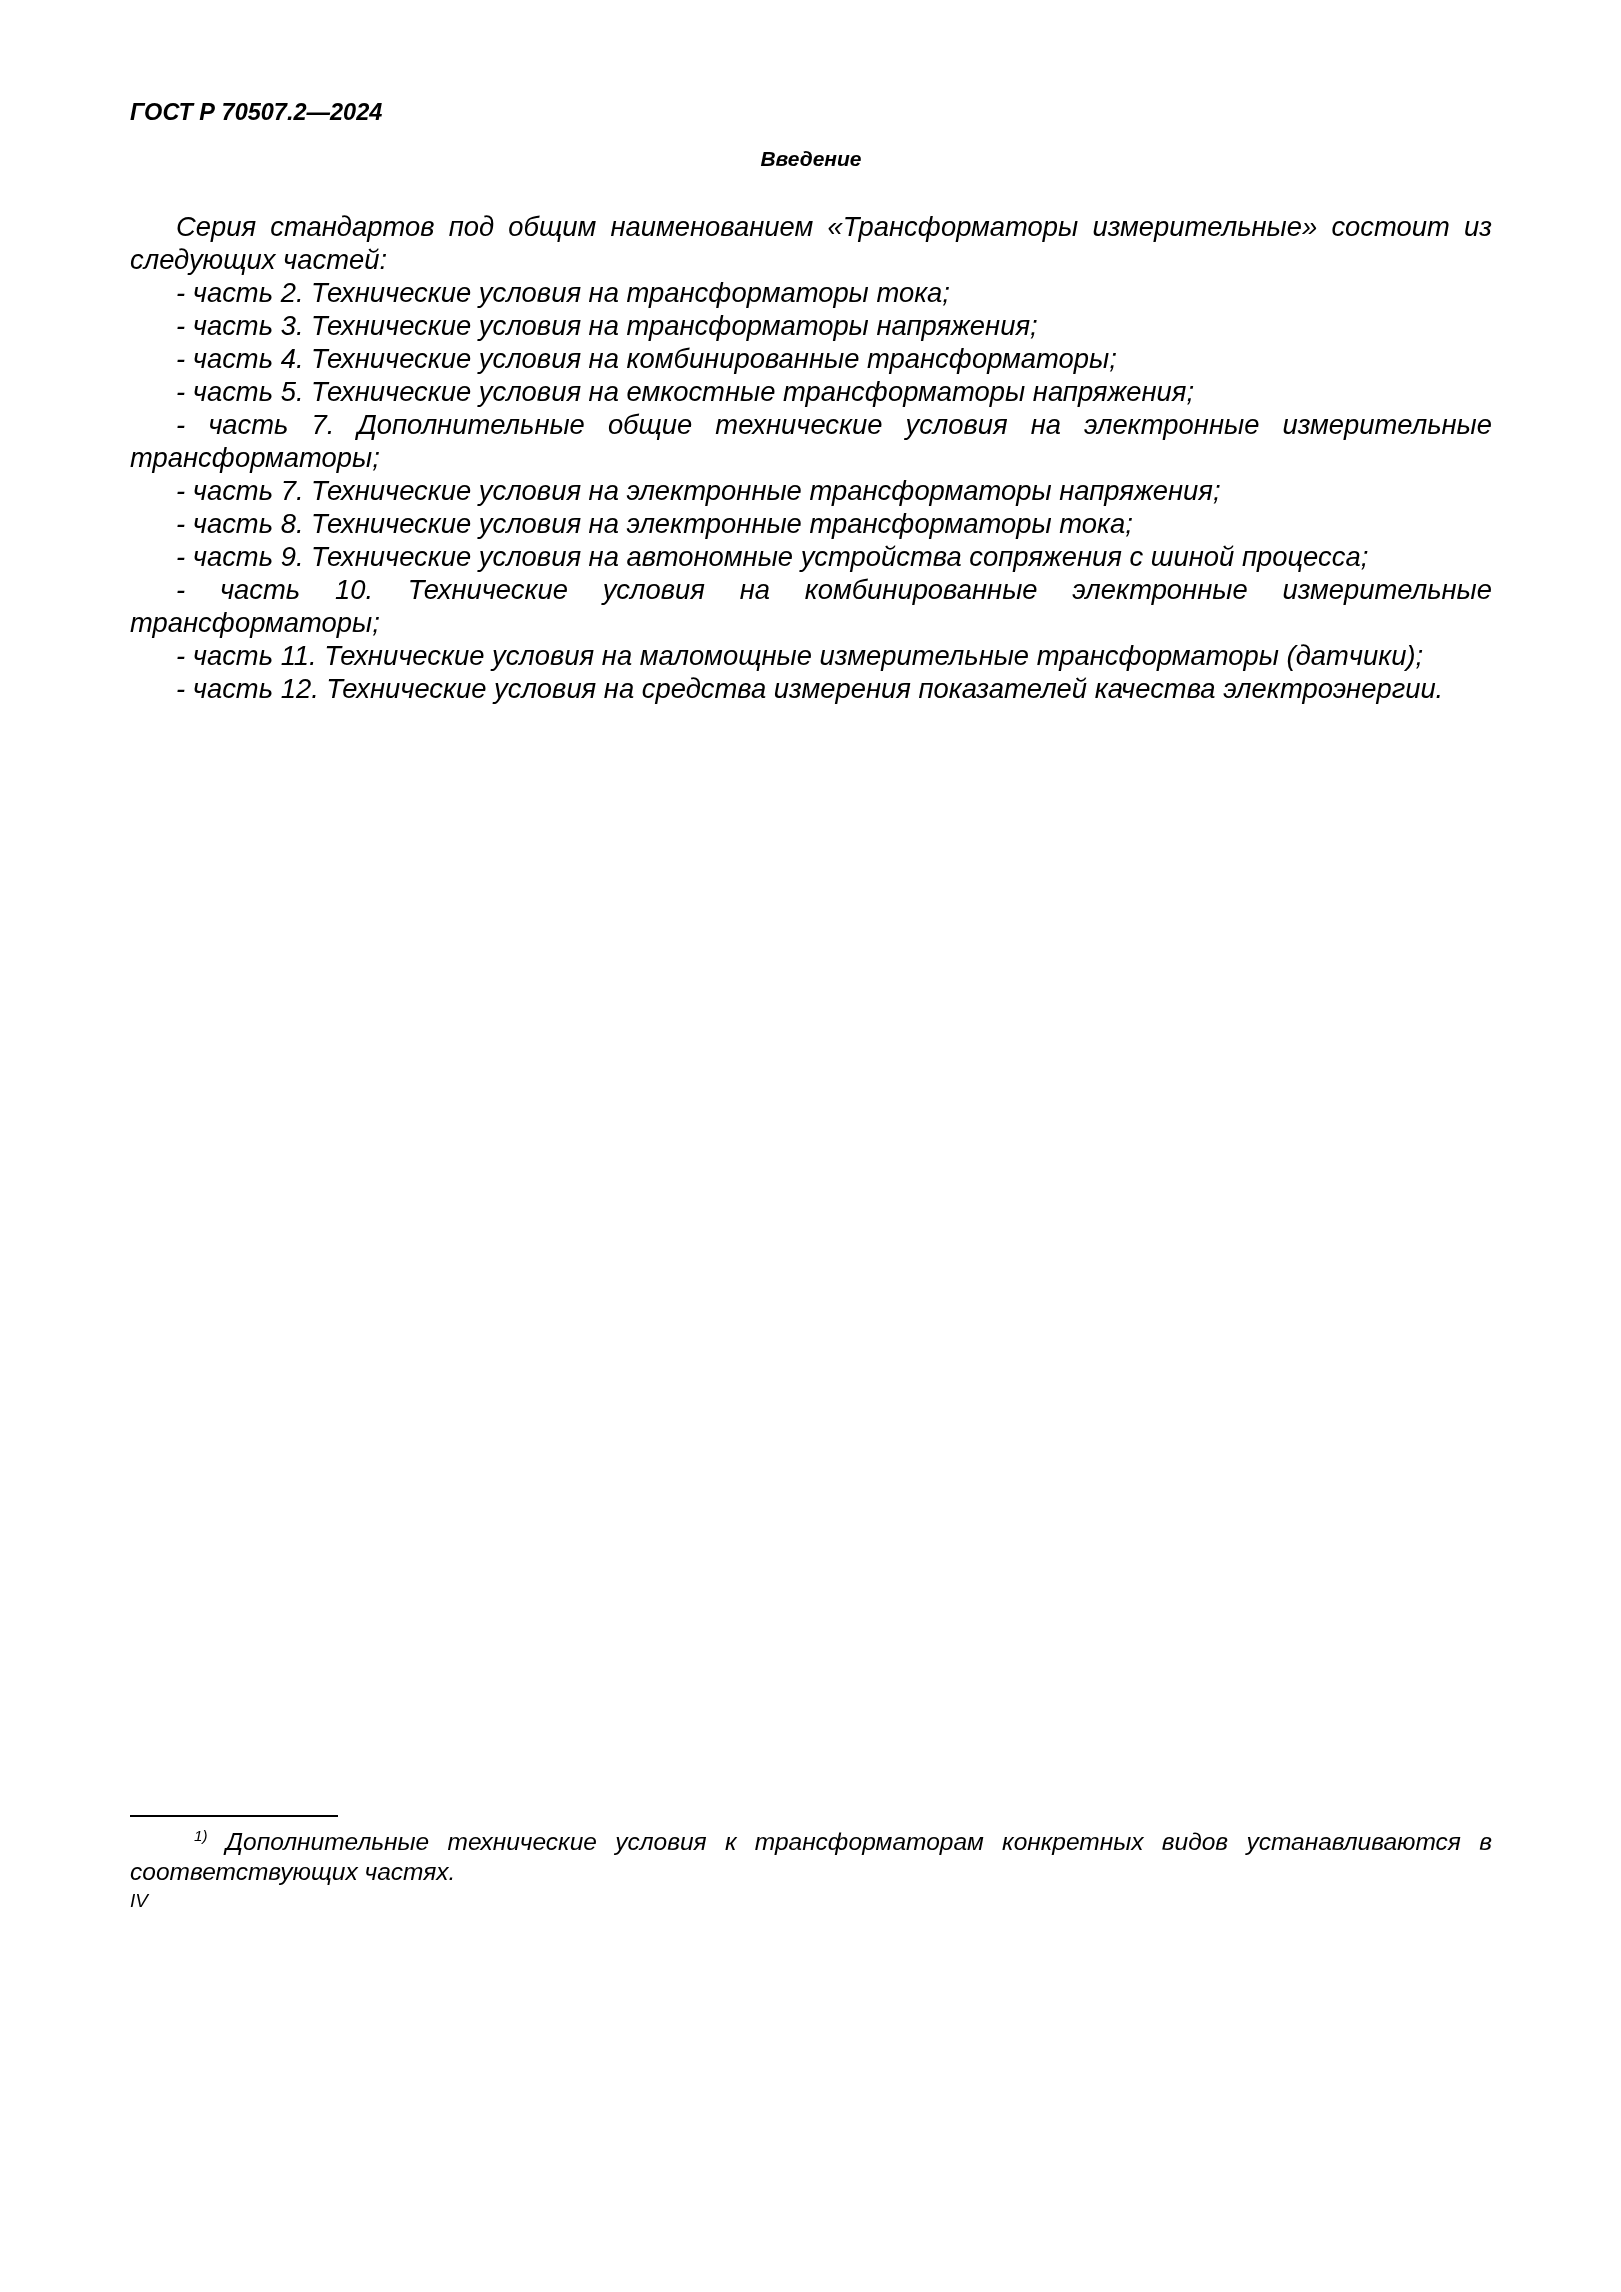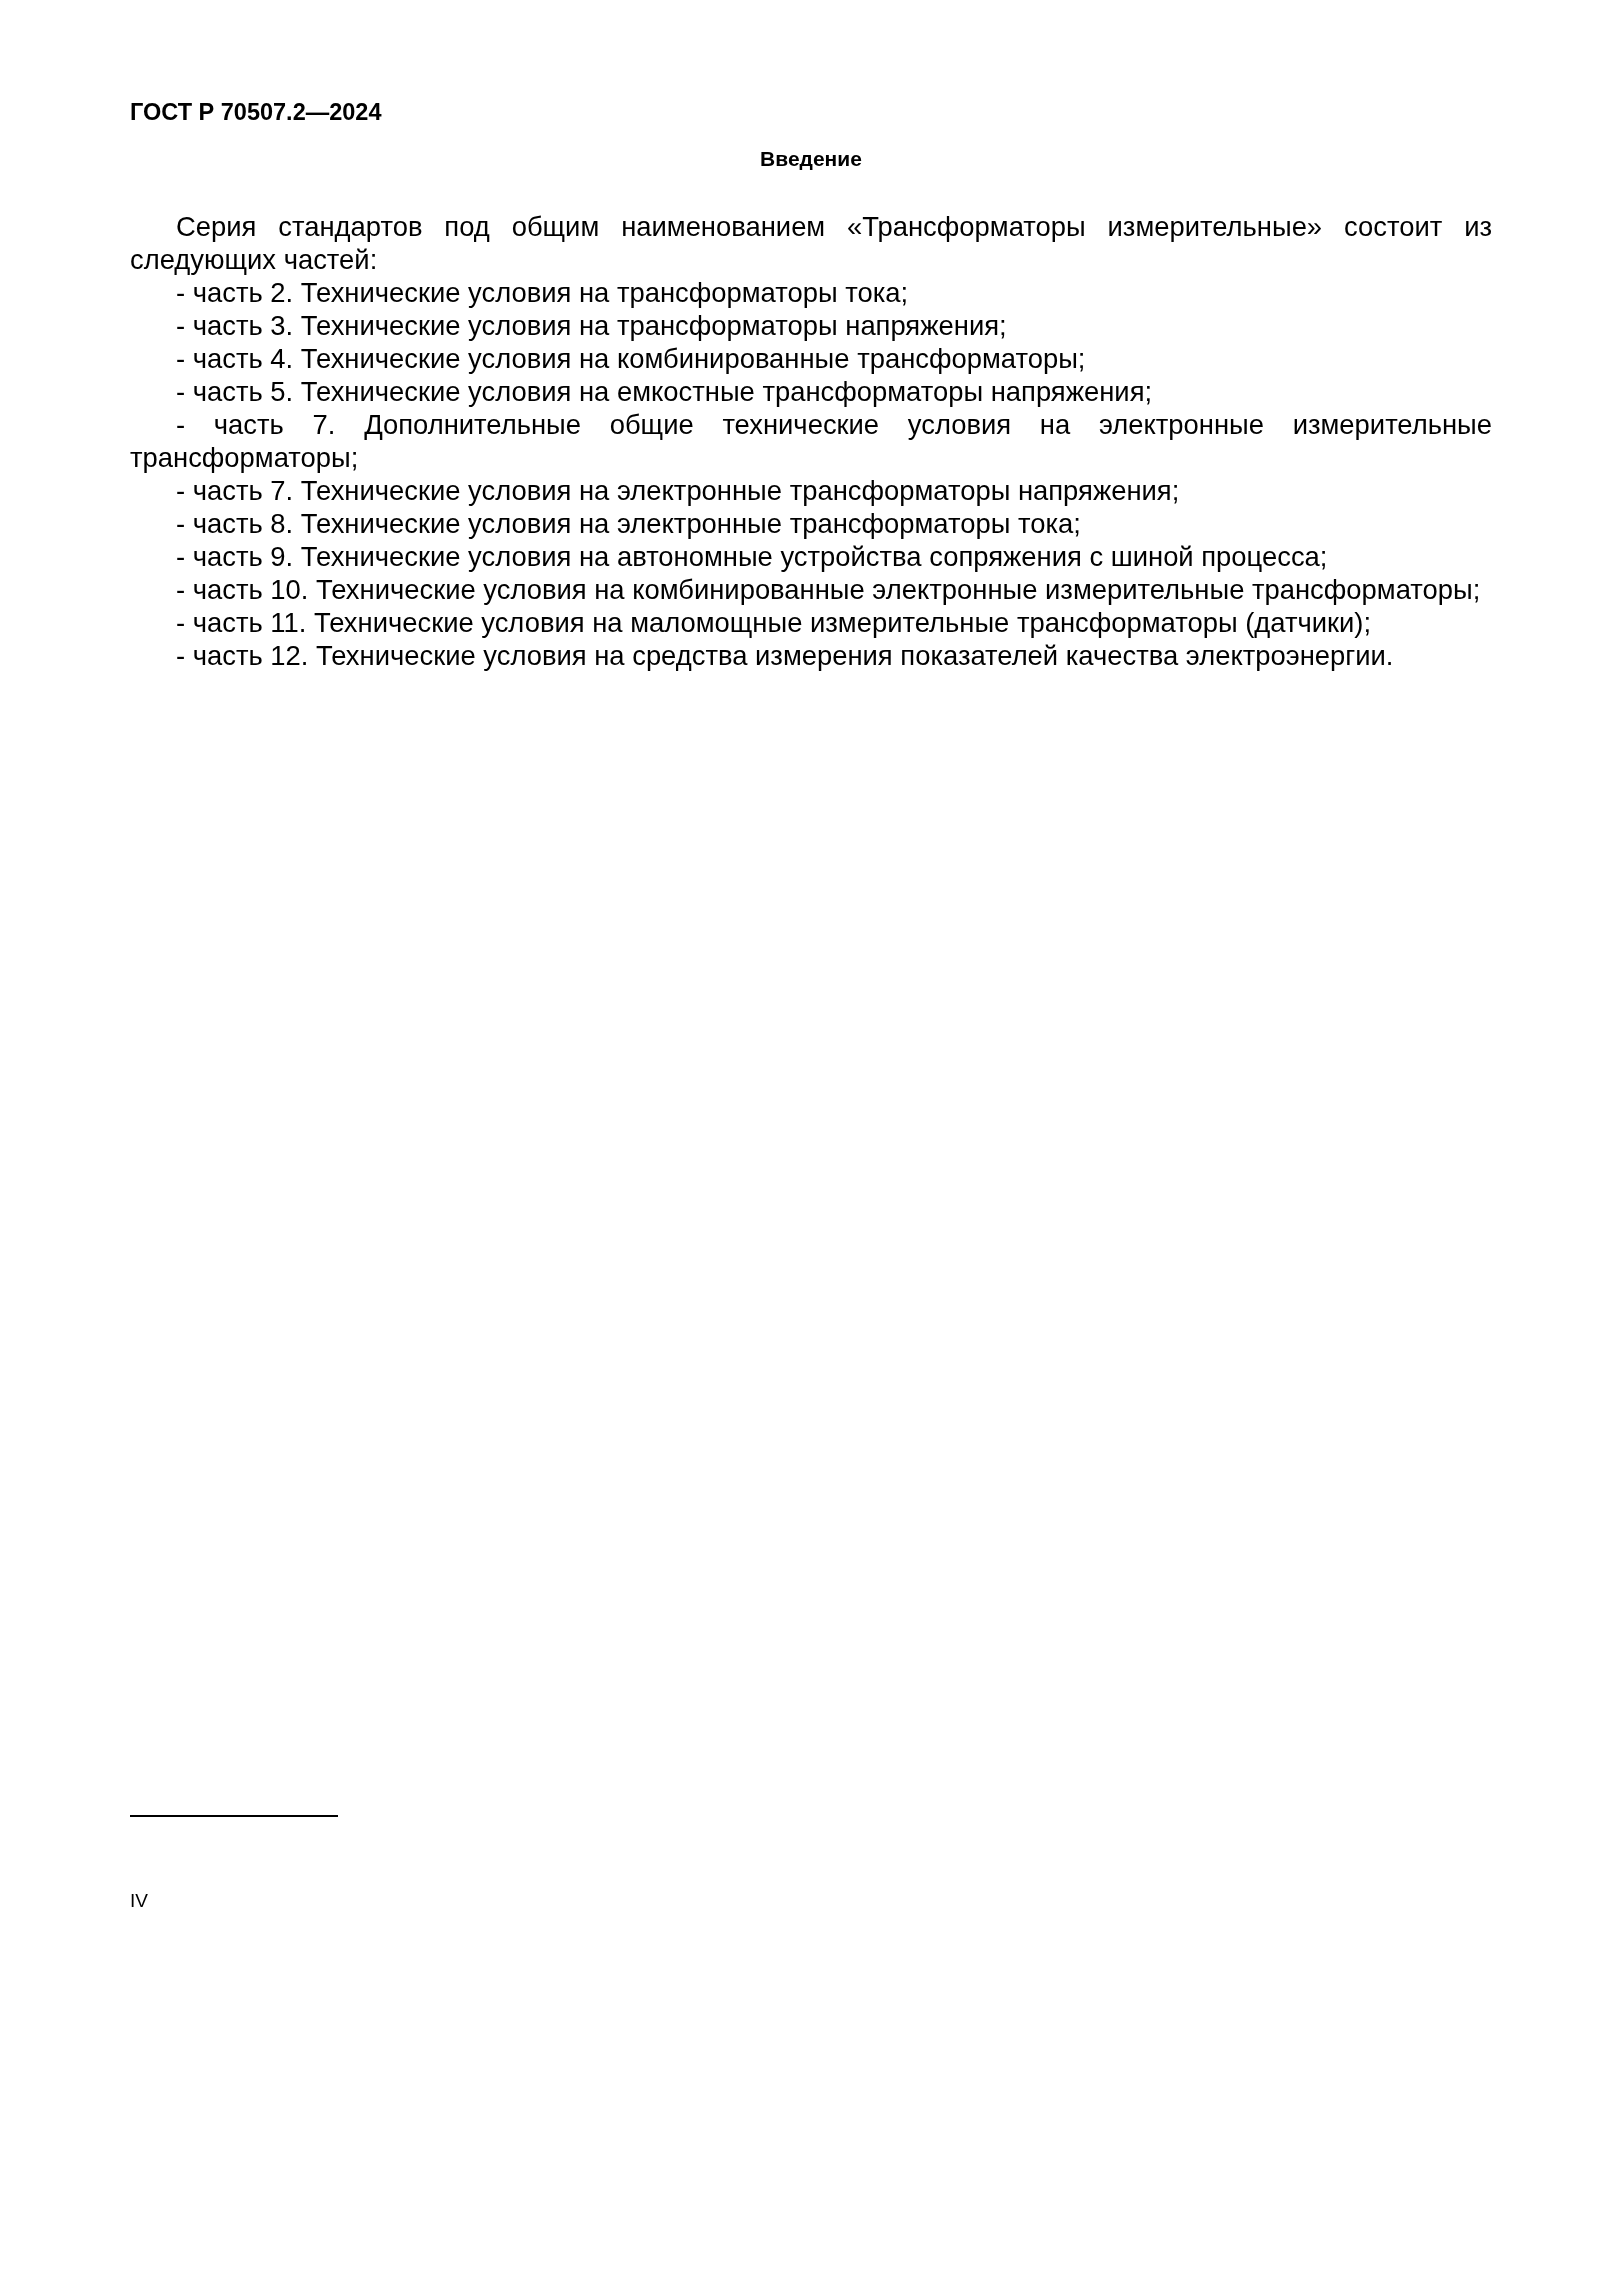--- a/index.html
+++ b/index.html
@@ -8,20 +8,21 @@
     background: #ffffff;
   }
   .page {
     position: relative;
     width: 1621px;
     height: 2293px;
     background: #ffffff;
     color: #000000;
     font-family: "Liberation Sans", sans-serif;
     overflow: hidden;
+    font-style: italic;
   }
   .doc-number {
     position: absolute;
     top: 99px;
     left: 130px;
     font-size: 23.5px;
     font-weight: bold;
     white-space: nowrap;
   }
   .page-title {
@@ -98,18 +99,19 @@
         <p class="body-text">- часть 8. Технические условия на электронные трансформаторы тока;</p>
         <p class="body-text">- часть 9. Технические условия на автономные устройства сопряжения с шиной процесса;</p>
         <p class="body-text">- часть 10. Технические условия на комбинированные электронные измерительные трансформаторы;</p>
         <p class="body-text">- часть 11. Технические условия на маломощные измерительные трансформаторы (датчики);</p>
         <p class="body-text">- часть 12. Технические условия на средства измерения показателей качества электроэнергии.</p>
       </div>
   </div>
 
   <div class="footnote-block">
     <div class="footnote-rule"></div>
+    <p class="footnote-text"><sup>1)</sup> <span>Дополнительные технические условия к трансформаторам конкретных видов устанавливаются в соответствующих частях.</span></p>
   </div>
 
   <div class="page-number">IV</div>
 
 </div>
 
 
 </body></html>

